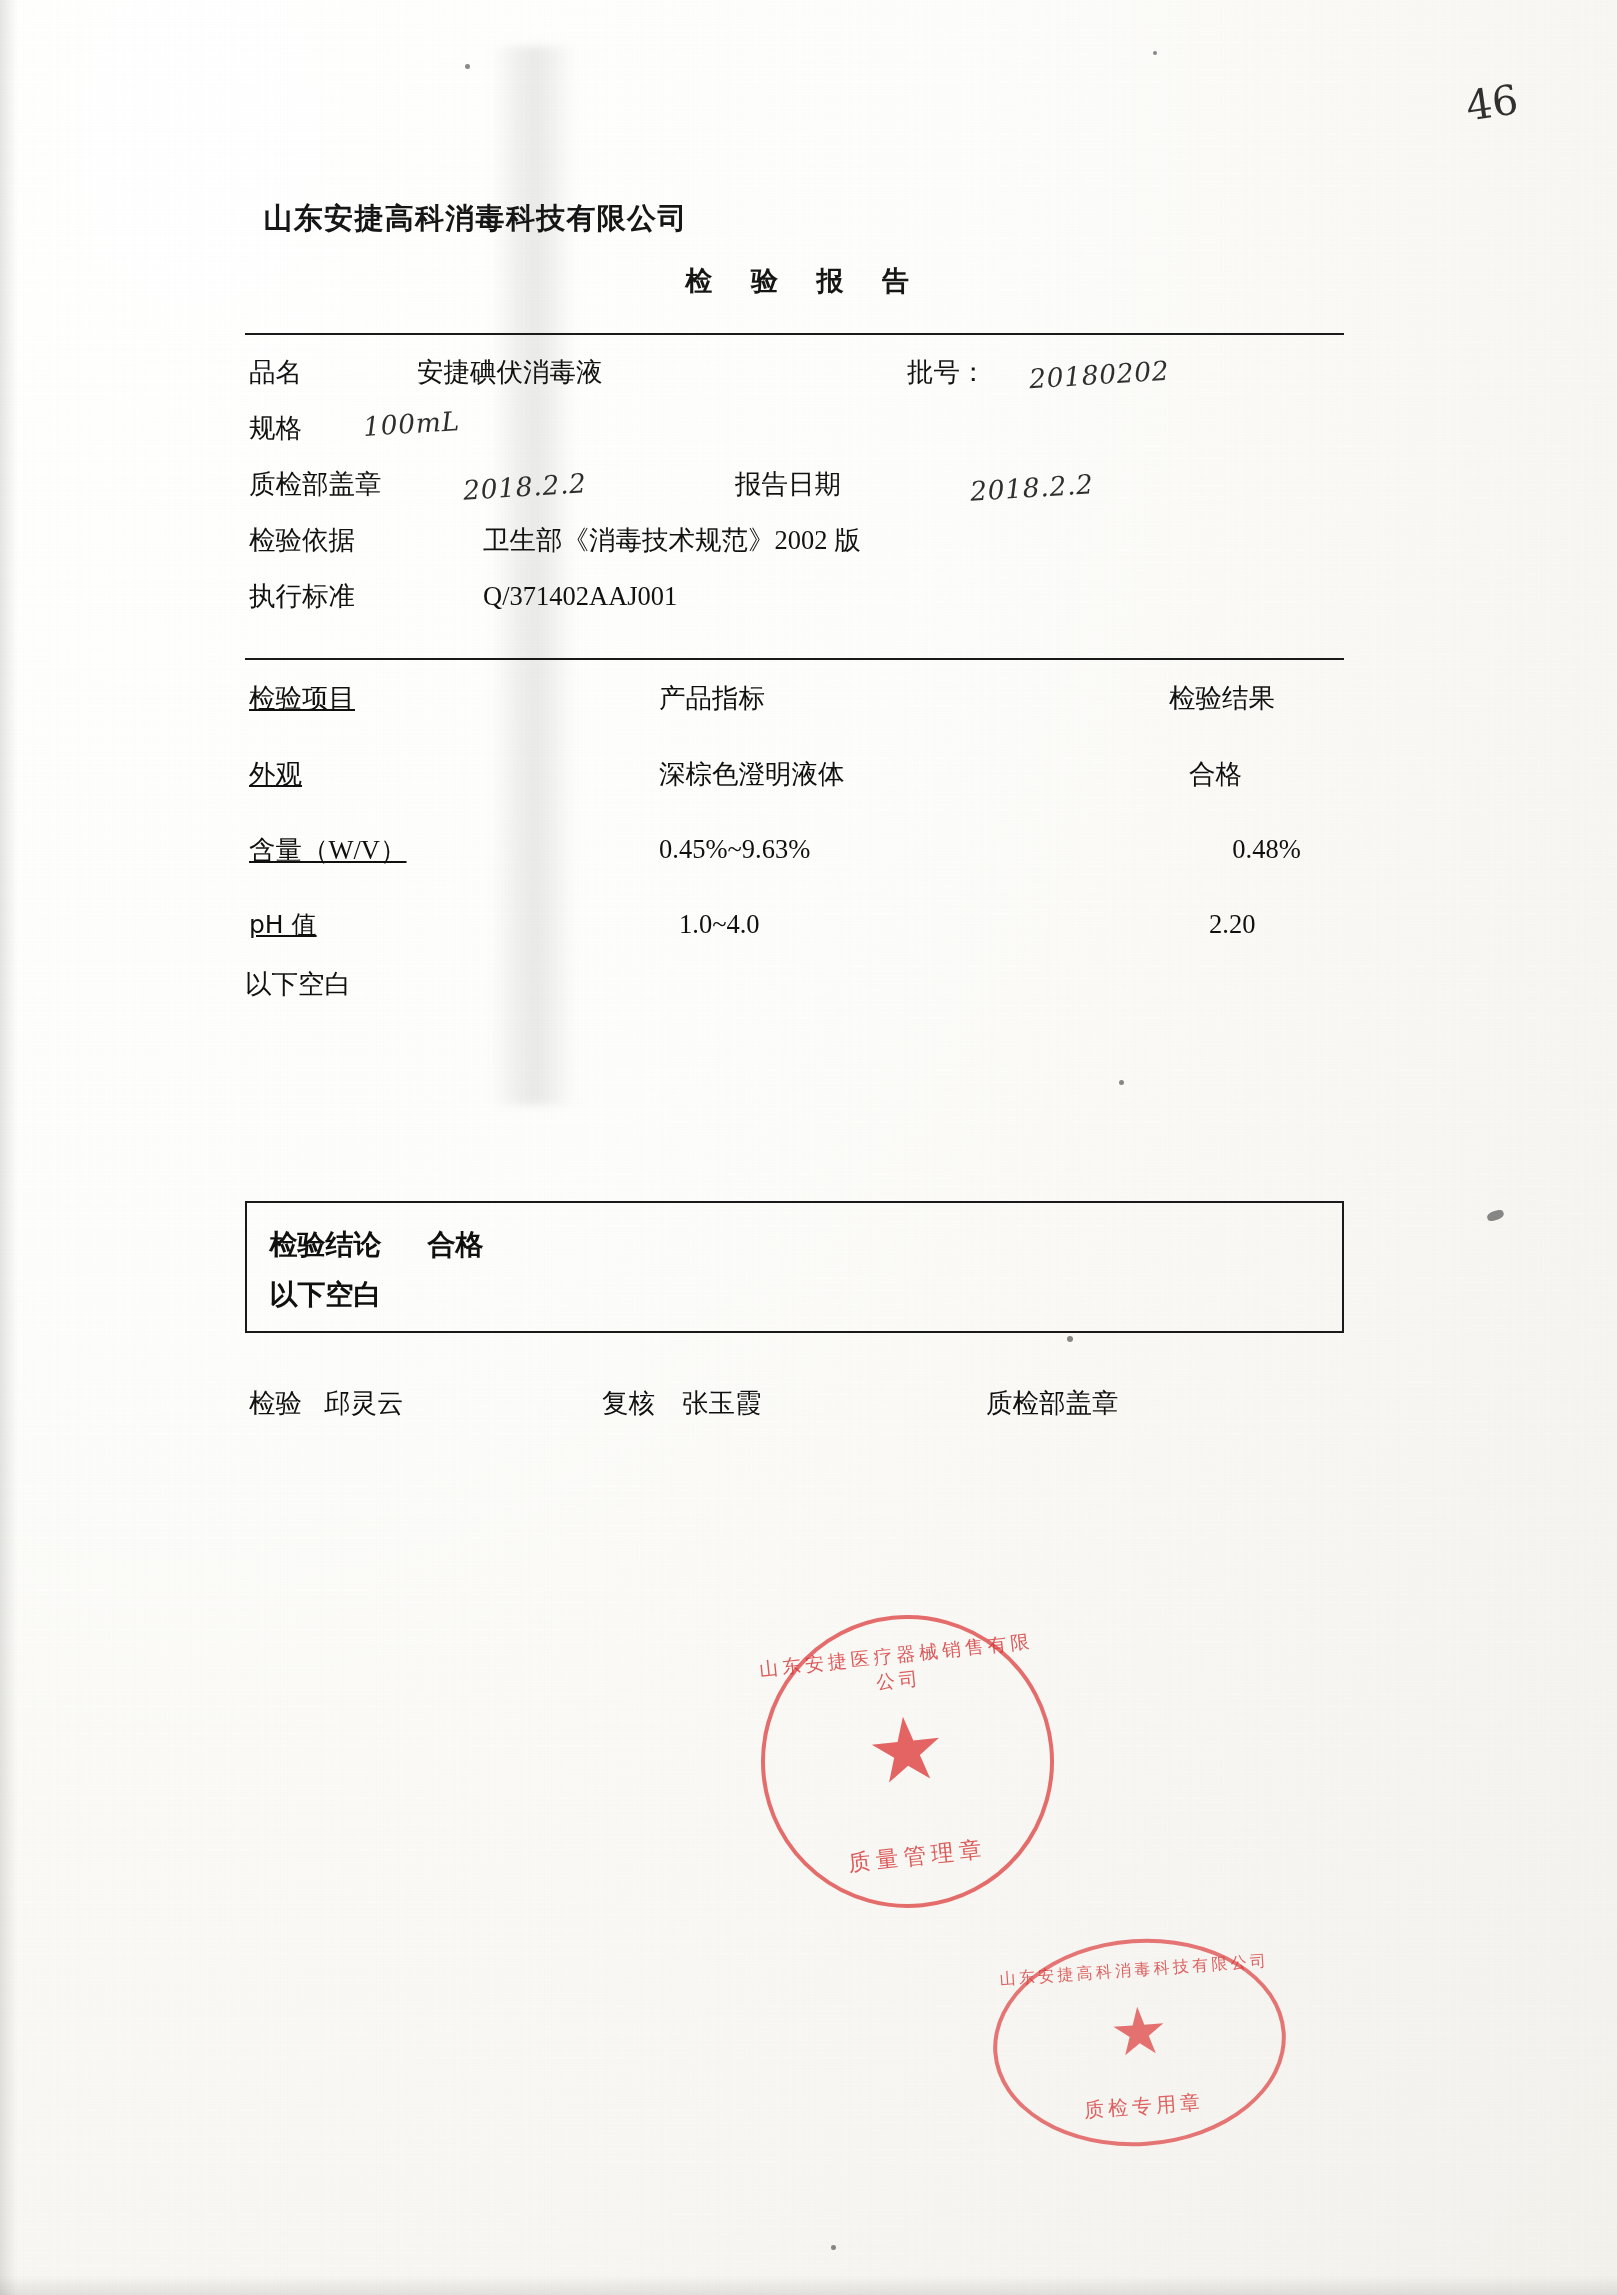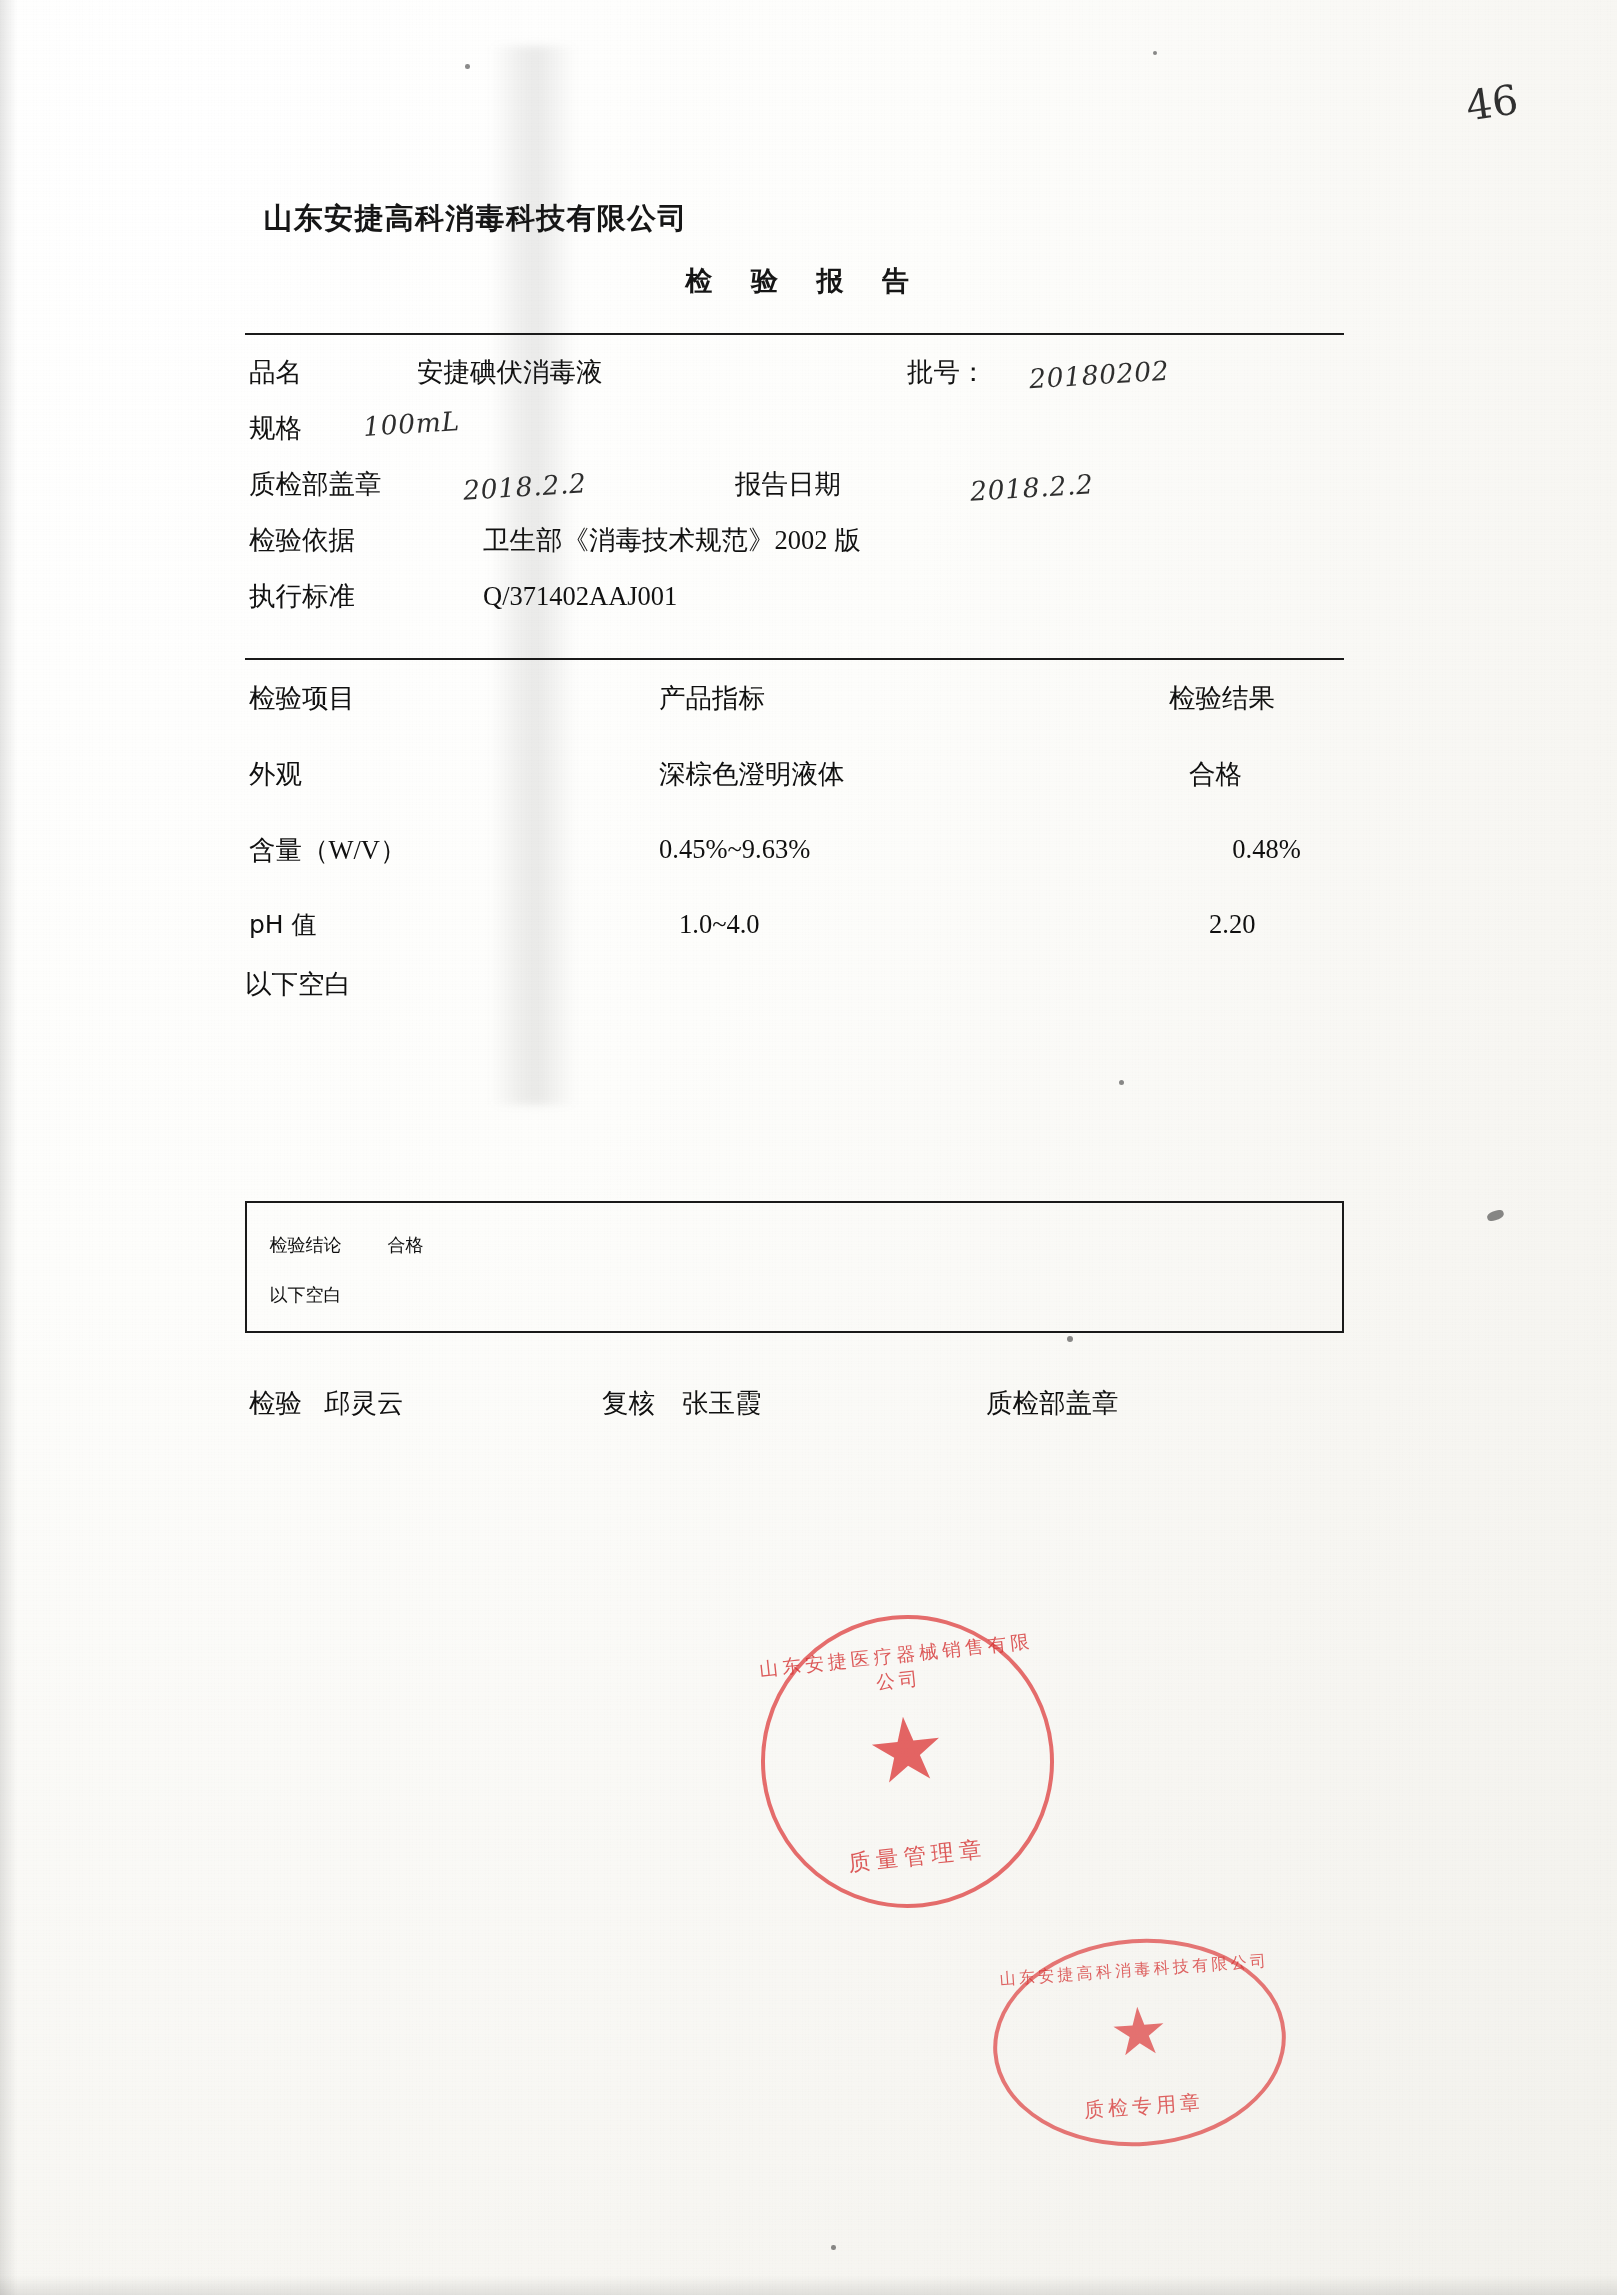--- a/index.html
+++ b/index.html
@@ -121,40 +121,41 @@
     border-collapse: collapse;
     font-size: 26.5px;
   }
   .results td, .results th {
     border: none;
     padding: 20px 0 20px 0;
     text-align: left;
     font-weight: normal;
   }
   .results th { font-weight: normal; }
-  .c1 { width: 291px; padding-left: 4px !important; }
+  .c1 { width: 291px; padding-left: 4px !important; text-decoration: underline; }
   .c2 { width: 437px; }
   .c3 { width: auto; }
   .bold-label { font-family: "DejaVu Sans", "Liberation Sans", sans-serif; font-weight: bold; font-size: 25px; }
 
   .blank-note { font-size: 26.5px; padding-top: 5.3px; }
 
   
   .conclusion-box {
     margin-top: 199px;
     border: 2px solid #1a1a1a;
     height: 132px;
     padding: 17px 0 0 22.5px;
     box-sizing: border-box;
     position: relative;
   }
   .conclusion-line {
-    font-size: 18px;
+    font-size: 28px;
     line-height: 50px;
     white-space: nowrap;
+    font-weight: bold;
   }
   .gap { display: inline-block; width: 46px; }
 
   
   .signrow {
     margin-top: 42px;
     font-size: 26.5px;
     position: relative;
     height: 53px;
     white-space: nowrap;

